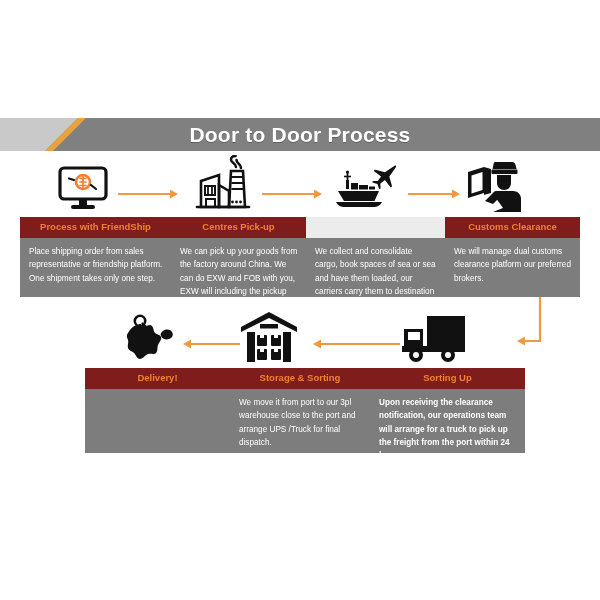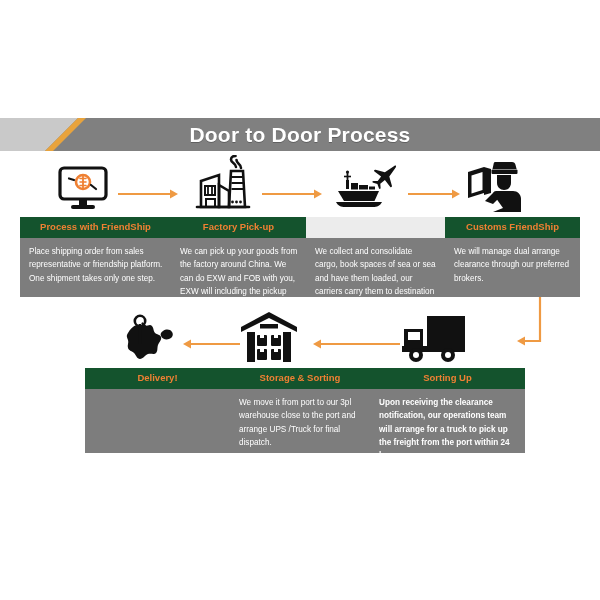--- a/index.html
+++ b/index.html
@@ -34,21 +34,21 @@
     letter-spacing:.2px;
     text-shadow:0 1px 0 rgba(0,0,0,.25);
   }
 
   
   .icon-box{position:absolute;display:flex;align-items:flex-end;justify-content:center;}
   .icon-box svg{display:block;}
 
   .label{
     position:absolute;height:21px;
-    background:#14532d;
+    background:#7f1d1d;
     display:flex;align-items:center;justify-content:center;
     color:#ef8033;font-size:9.5px;font-weight:bold;
     text-align:center;line-height:1.1;
   }
   .desc{
     position:absolute;
     background:#7d7d7d;
     color:#ffffff;
     font-size:8.2px;
     line-height:1.62;
@@ -162,27 +162,27 @@
   </div>
 
   <div class="row1-bg"></div>
   <div class="row1-labelbg"></div>
 
   <div class="divider" style="left:171px;top:238px;height:59px;"></div>
   <div class="divider" style="left:306px;top:238px;height:59px;"></div>
   <div class="divider" style="left:445px;top:238px;height:59px;"></div>
 
   <div class="label" style="left:20px;top:217px;width:151px;">Process with FriendShip</div>
-  <div class="label" style="left:171px;top:217px;width:135px;">Factory Pick-up</div>
-  <div class="label" style="left:445px;top:217px;width:135px;">Customs FriendShip</div>
+  <div class="label" style="left:171px;top:217px;width:135px;">Centres Pick-up</div>
+  <div class="label" style="left:445px;top:217px;width:135px;">Customs Clearance</div>
 
   <div class="desc" style="left:20px;top:238px;width:151px;height:59px;">Place shipping order from sales representative or friendship platform. One shipment takes only one step.</div>
   <div class="desc" style="left:171px;top:238px;width:135px;height:59px;">We can pick up your goods from the factory around China. We can do EXW and FOB with you, EXW will including the pickup fee.</div>
   <div class="desc" style="left:306px;top:238px;width:139px;height:59px;">We collect and consolidate cargo, book spaces of sea or sea and have them loaded, our carriers carry them to destination port.</div>
-  <div class="desc" style="left:445px;top:238px;width:135px;height:59px;">We will manage dual arrange clearance through our preferred brokers.</div>
+  <div class="desc" style="left:445px;top:238px;width:135px;height:59px;">We will manage dual customs clearance platform our preferred brokers.</div>
 
   <div class="arrow" style="left:510px;top:297px;width:60px;height:52px;">
     <svg width="60" height="52" viewBox="0 0 60 52">
       <path d="M30 0v44H14" fill="none" stroke="#ef9a43" stroke-width="2.2"></path>
       <path d="M15 39.5L7 44l8 4.5z" fill="#ef9a43"></path>
     </svg>
   </div>
 
   <div class="icon-box" style="left:120px;top:314px;width:56px;height:50px;">
     <svg width="56" height="50" viewBox="0 0 56 50">

